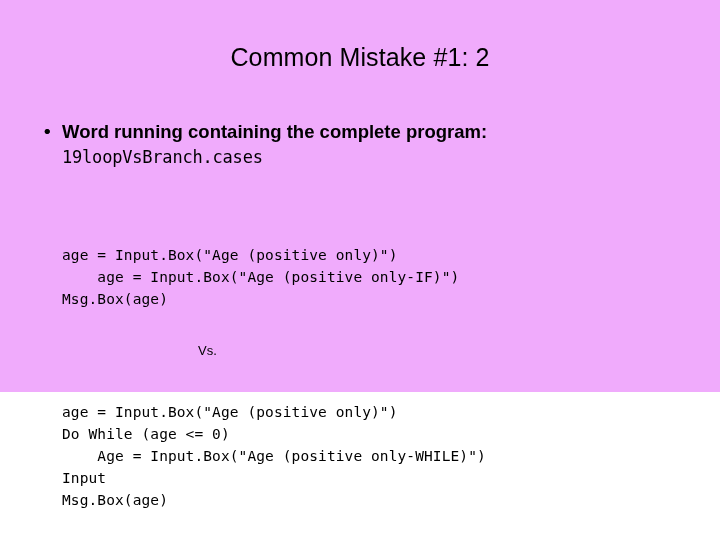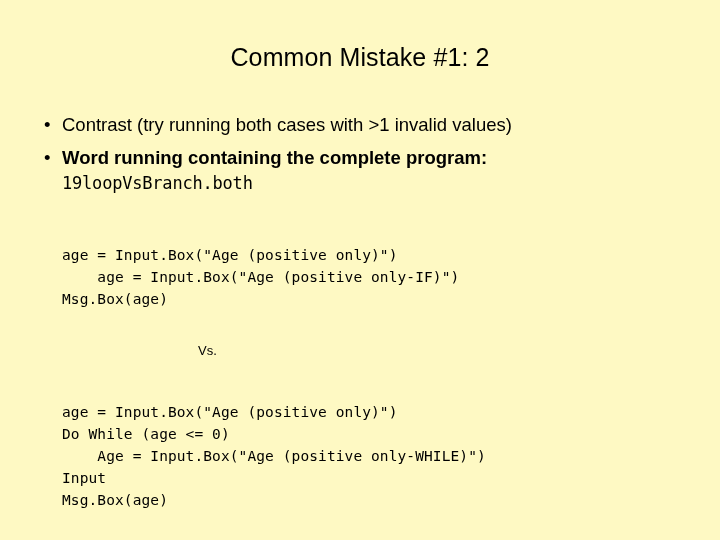--- a/index.html
+++ b/index.html
@@ -11,22 +11,22 @@
     height: 540px;
     background: #ffffff;
     font-family: "Liberation Sans", sans-serif;
     color: #000000;
     overflow: hidden;
   }
 
   .slide {
     position: relative;
     width: 720px;
-    height: 540px;
-    background: #fef9c3;
+    height: 392px;
+    background: #f0abfc;
   }
 
   
   .slide-title {
     position: absolute;
     top: 42px;
     left: 0;
     width: 720px;
     text-align: center;
     font-size: 25px;
@@ -124,27 +124,26 @@
 
 <div class="slide">
 
   <div class="slide-title">Common Mistake #1: 2</div>
 
   <div class="body">
     <ul class="bullet-list">
 
       <li class="bullet">
         <span class="dot">•</span>
-        <span class="bullet-text">Contrast (try running both cases with &gt;1 invalid values)</span>
       </li>
 
       <li class="bullet bold">
         <span class="dot">•</span>
         <span class="bullet-text">Word running containing the complete program:</span>
-        <span class="mono-inline">19loopVsBranch.both</span>
+        <span class="mono-inline">19loopVsBranch.cases</span>
       </li>
 
     </ul>
   </div>
 
   <pre class="code-block" id="code-block-1">    <span class="code-line">age = Input.Box("Age (positive only)")</span><span class="code-line">    age = Input.Box("Age (positive only-IF)")</span><span class="code-line">Msg.Box(age)</span>
   </pre>
 
   <div class="vs-separator">Vs.</div>
 

